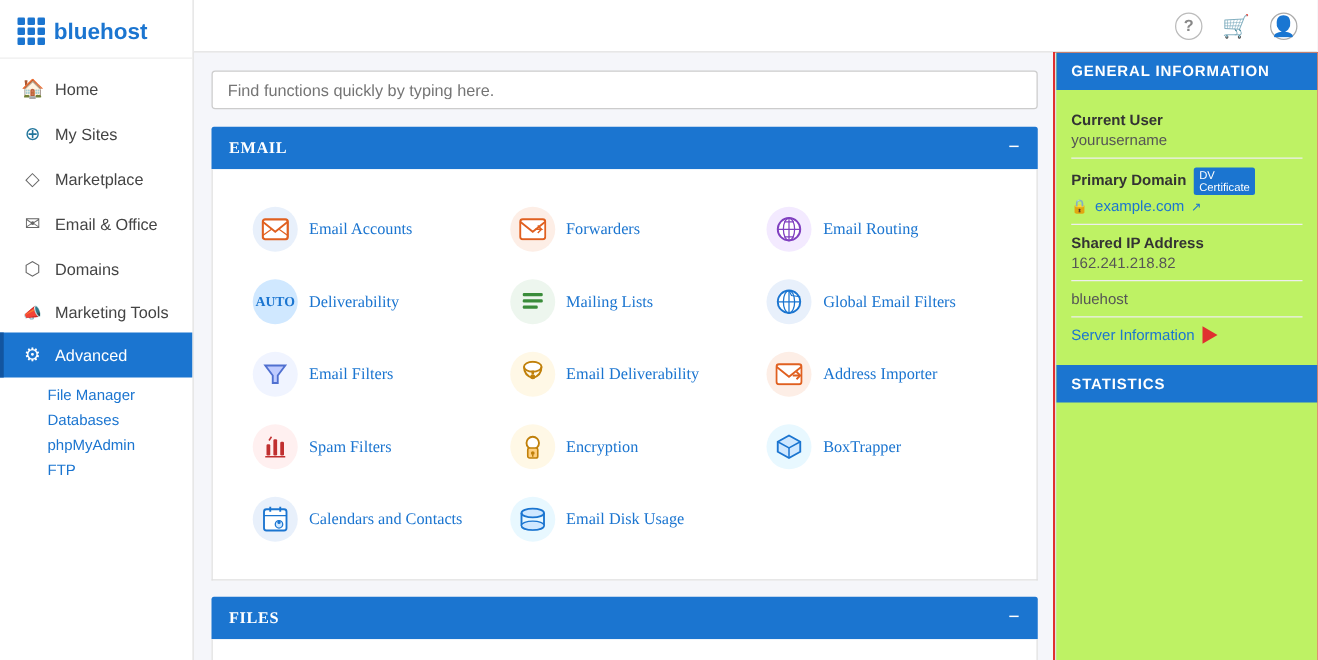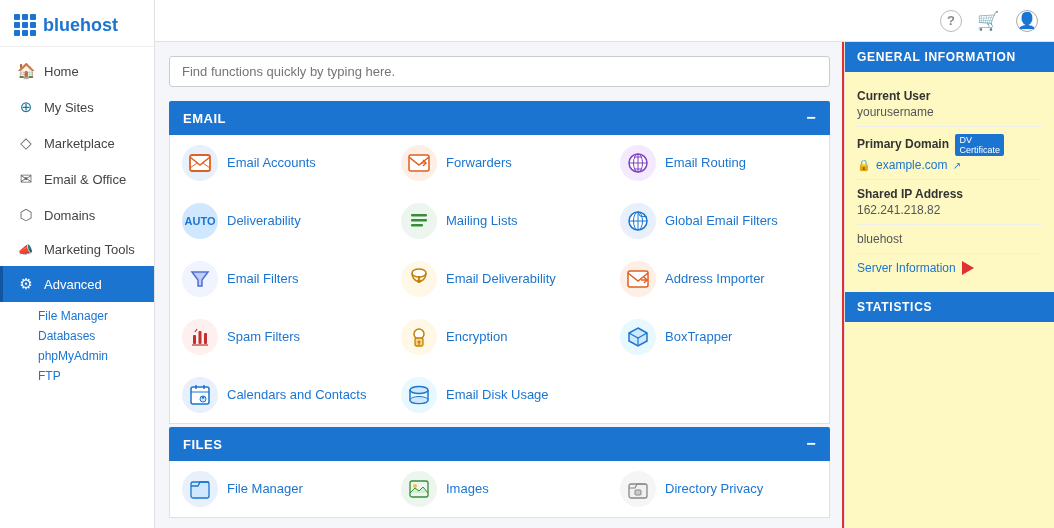--- a/index.html
+++ b/index.html
@@ -114,38 +114,38 @@
       padding: 7px 12px;
       width: 100%;
       font-size: 13px;
       color: #999;
       background: #fff;
       margin-bottom: 14px;
       outline: none;
     }
 
     
-    .section { margin-bottom: 3px; }
+    .section { margin-bottom: 13px; font-family: Liberation Serif, serif; }
     .section-header {
       background: #1b75d0;
       color: #fff;
       font-size: 13px;
       font-weight: 700;
       letter-spacing: 0.5px;
       padding: 8px 14px;
       display: flex;
       align-items: center;
       justify-content: space-between;
       border-radius: 2px 2px 0 0;
     }
     .section-body {
       background: #fff;
       border: 1px solid #e0e0e0;
       border-top: none;
-      padding: 4px;
+      padding: 24px;
     }
     .section-grid {
       display: grid;
       grid-template-columns: repeat(3, 1fr);
       gap: 10px 6px;
     }
     .grid-item {
       display: flex;
       align-items: center;
       gap: 9px;
@@ -186,21 +186,21 @@
     .icon-dirprivacy { background: #f5f5f5; color: #888; }
 
     .collapse-btn { color: #fff; font-size: 16px; cursor: pointer; }
 
     
     .right-panel {
       width: 210px;
       flex-shrink: 0;
       overflow-y: auto;
       border-left: 1px solid #e0e0e0;
-      background: #fef9c3;
+      background: #bef264;
       outline: 2.5px solid #e03030;
     }
 
     .panel-section-header {
       background: #1b75d0;
       color: #fff;
       font-size: 12px;
       font-weight: 700;
       letter-spacing: 0.7px;
       padding: 8px 12px;

